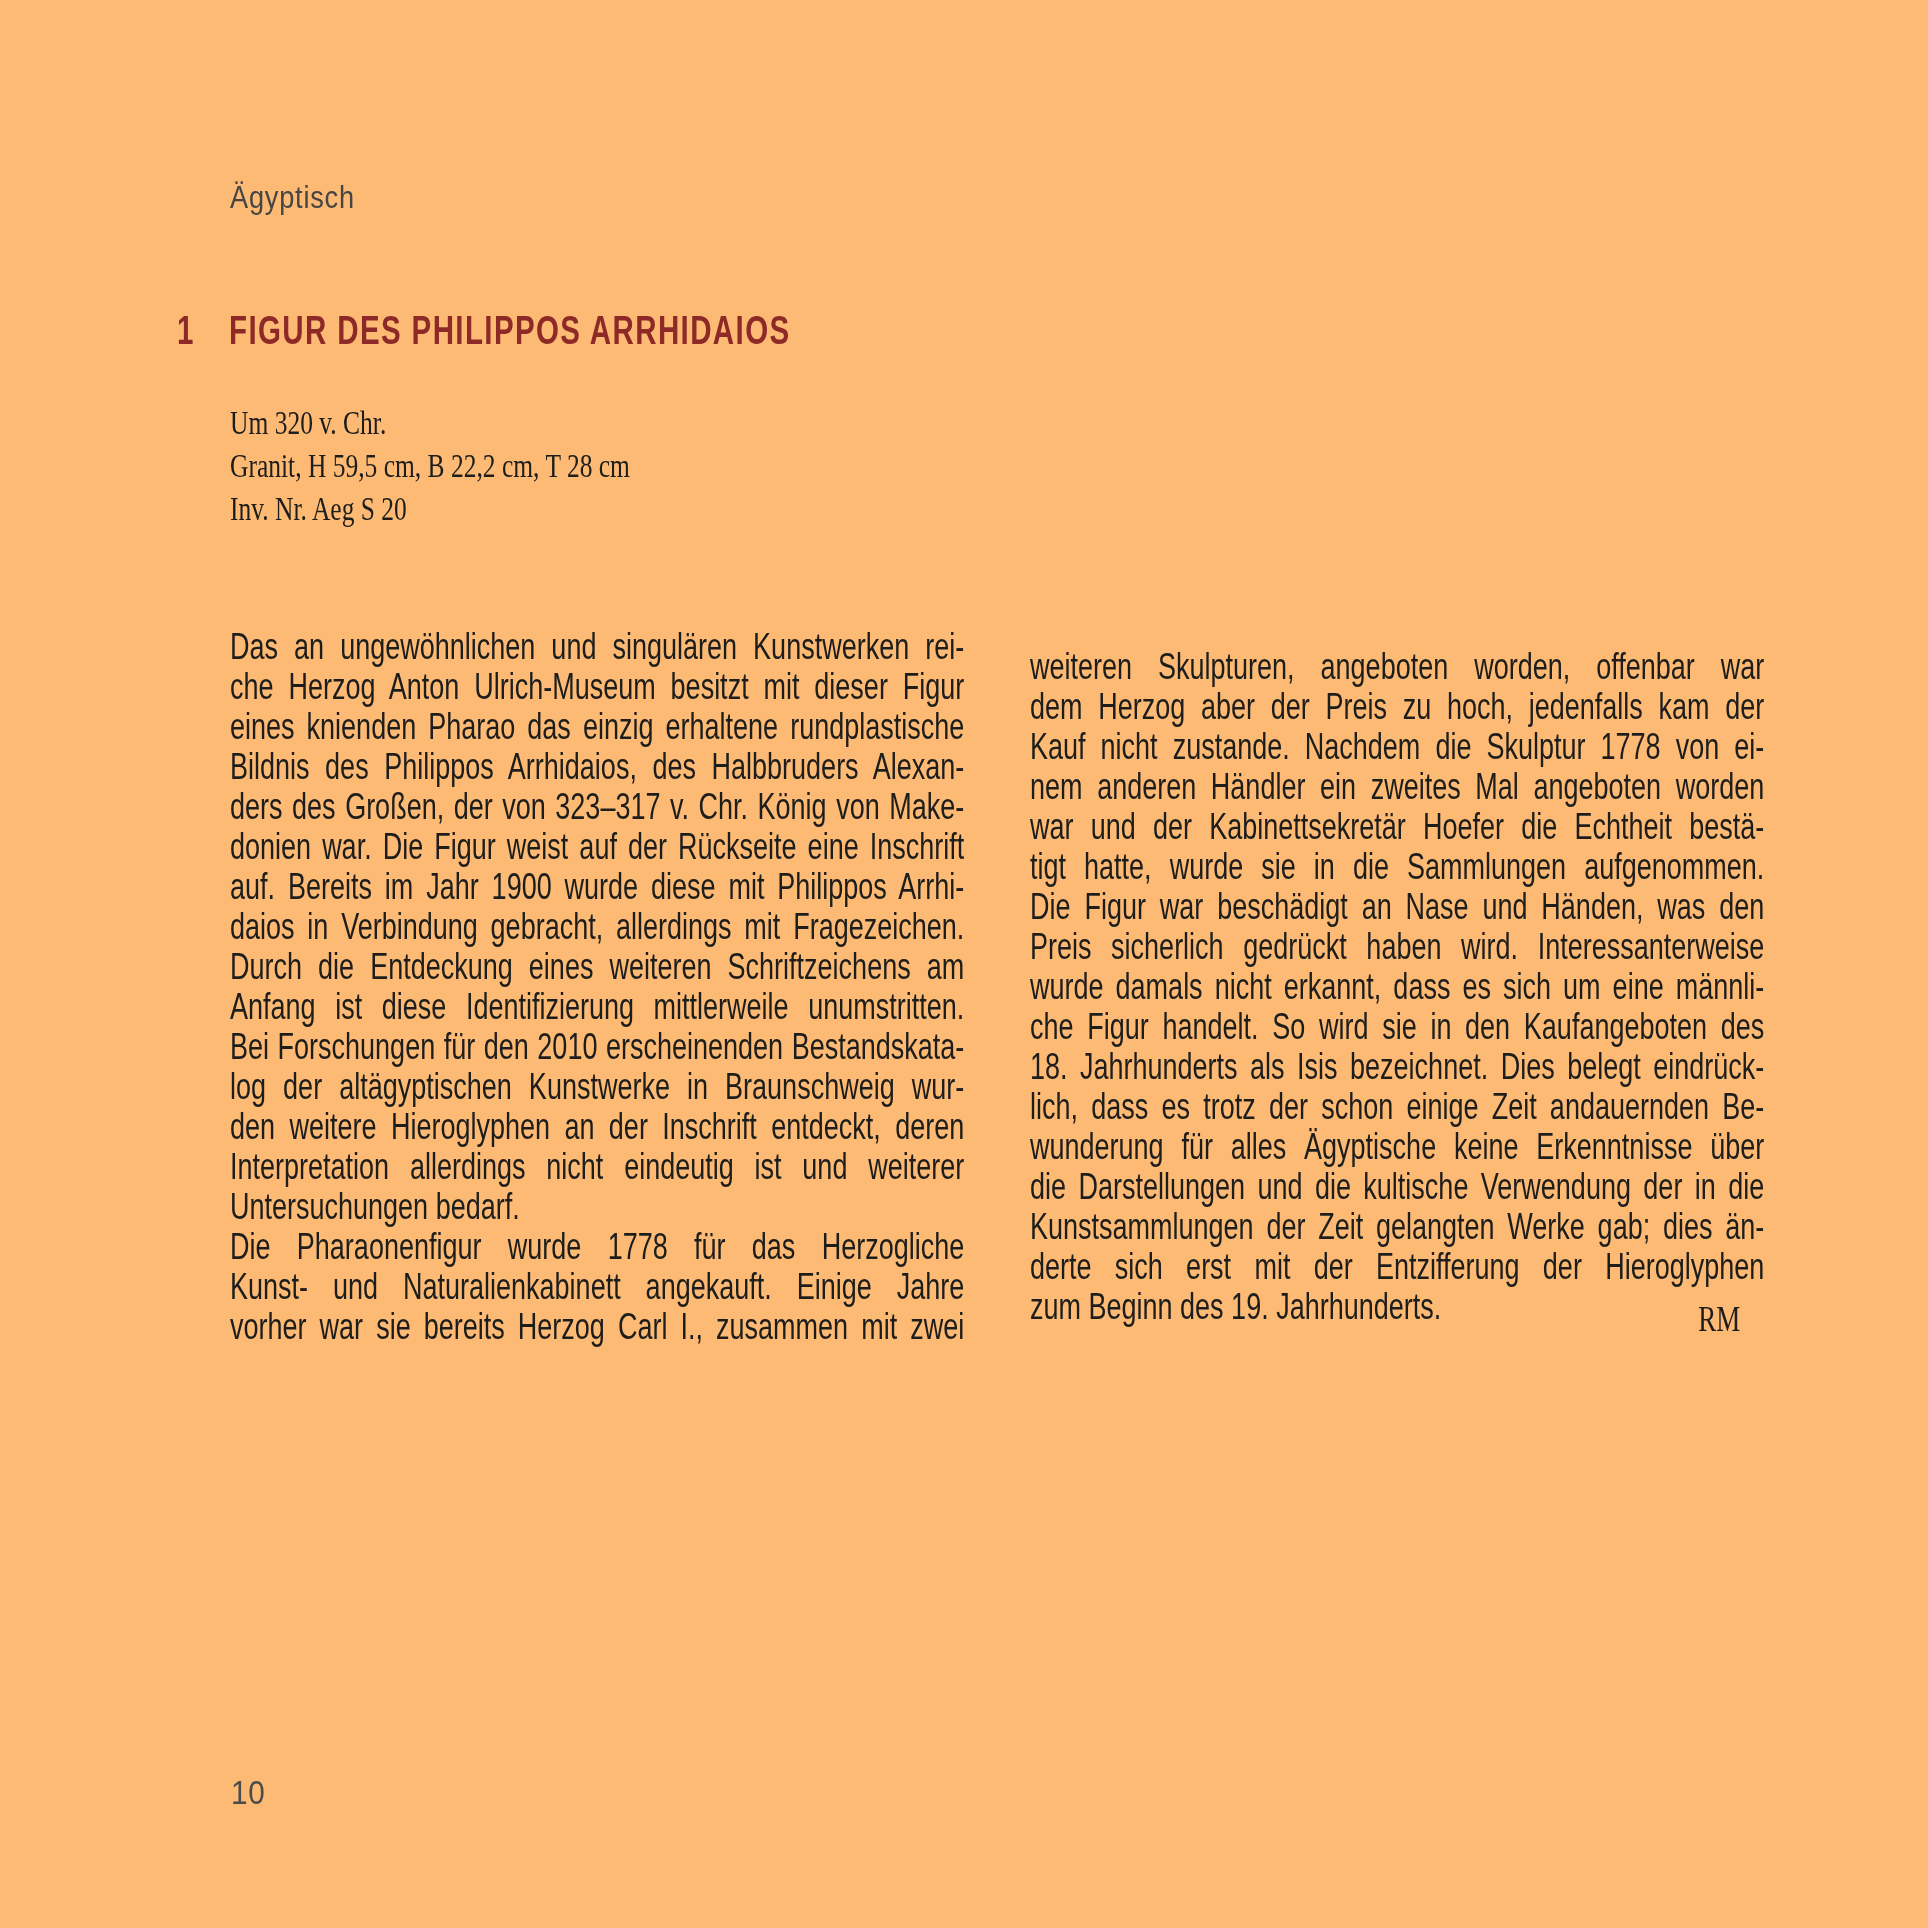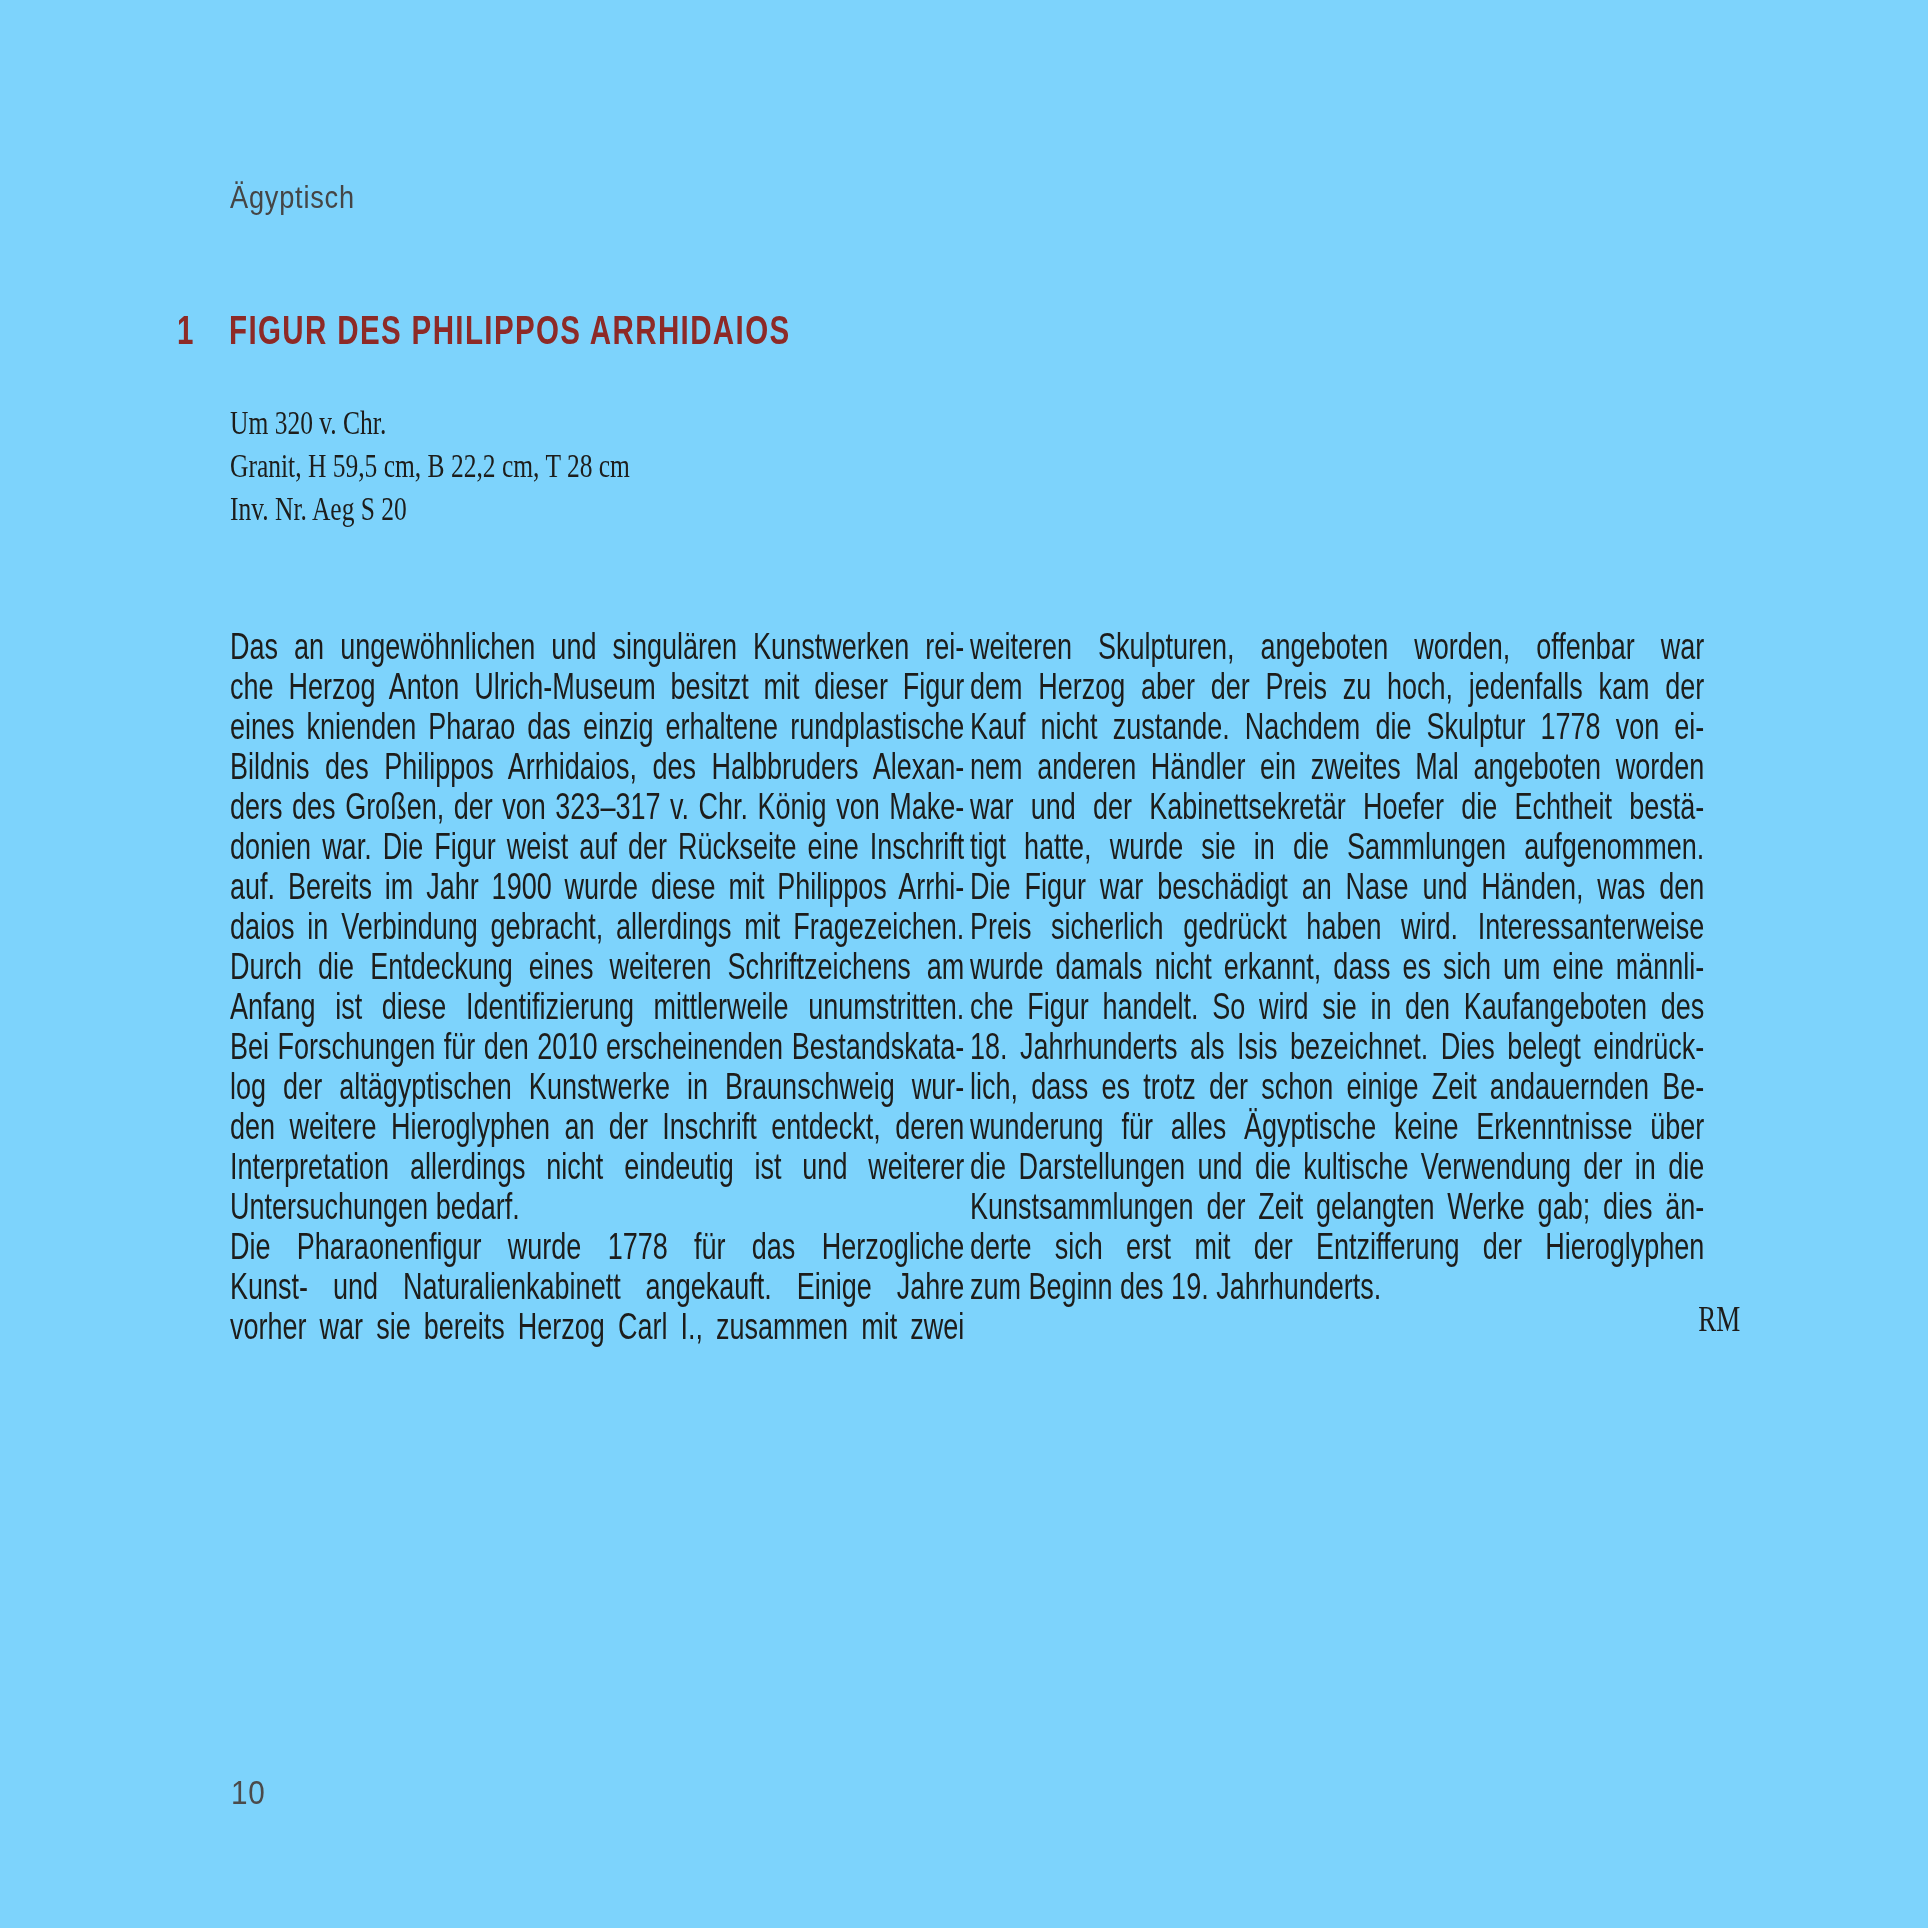--- a/index.html
+++ b/index.html
@@ -1,20 +1,20 @@
 <!DOCTYPE html>
 <html style="font-size:15px"><head>
 <meta charset="utf-8">
 <style>
   html, body { margin: 0; padding: 0; background: #ffffff; }
   .page {
     position: relative;
     width: 1928px;
     height: 1928px;
-    background: #7dd3fc;
+    background: #fdba74;
     overflow: hidden;
     color: #1d1d1b;
   }
 
   
   .category {
     position: absolute;
     left: 230px; top: 179px;
     font-family: "Liberation Sans", sans-serif;
     font-size: 32px;
@@ -58,21 +58,21 @@
     position: absolute;
     top: 627px;
     width: 734px;
     height: 712px;
     font-family: Liberation Sans, sans-serif;
     font-size: 36px;
     line-height: 40px;
     color: #1d1d1b;
   }
   .col-left  { left: 230px; }
-  .col-right { left: 970px; }
+  .col-right { left: 1030px; margin-top: 20px; }
   .column .line {
     width: 979px;                 
     transform: scaleX(0.75);
     transform-origin: left top;
     text-align: justify;
     text-align-last: justify;
     height: 40px;
     overflow: hidden;
     white-space: nowrap;
   }

